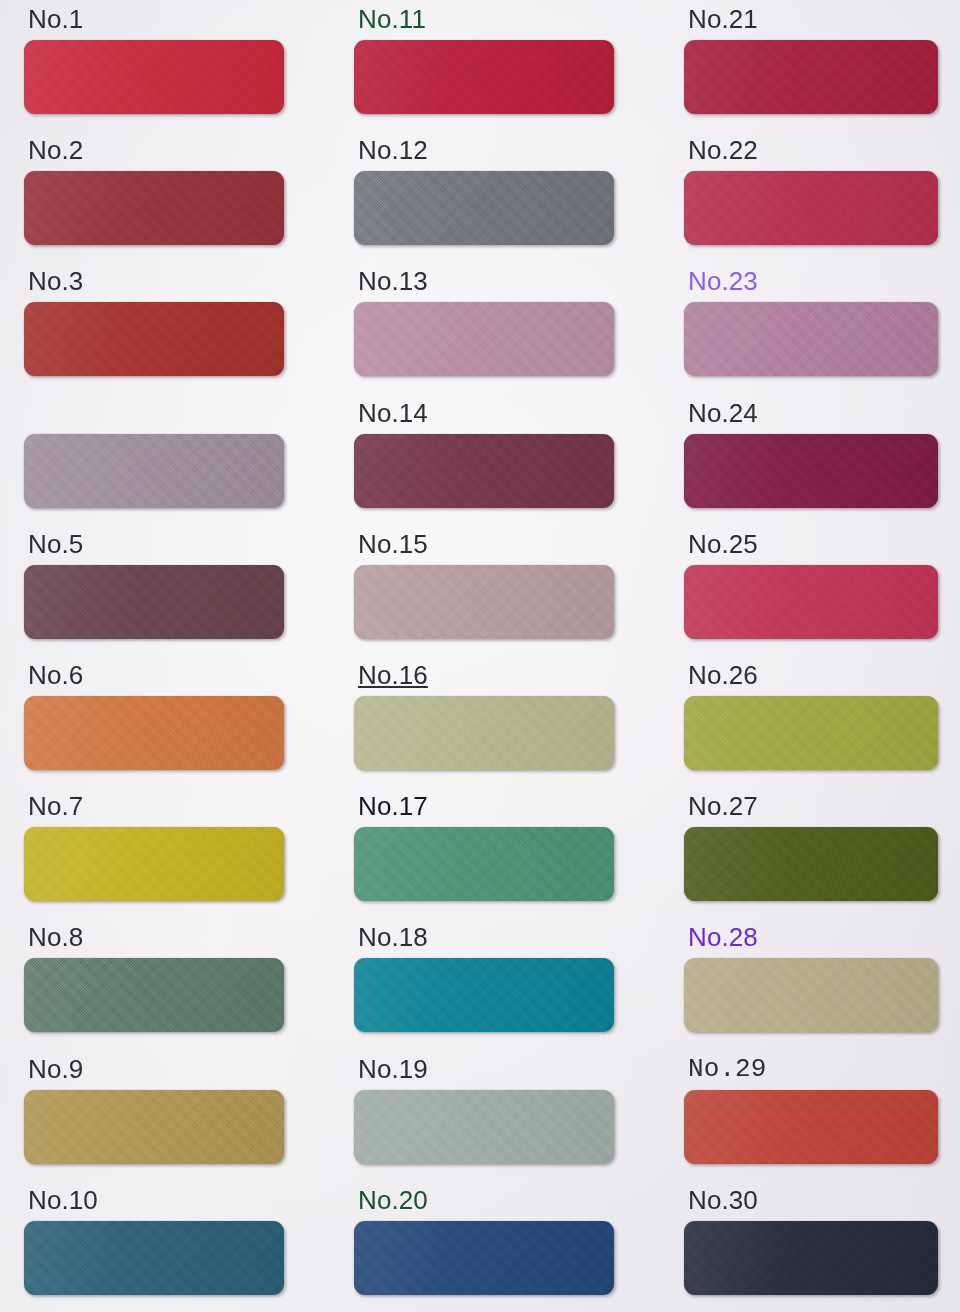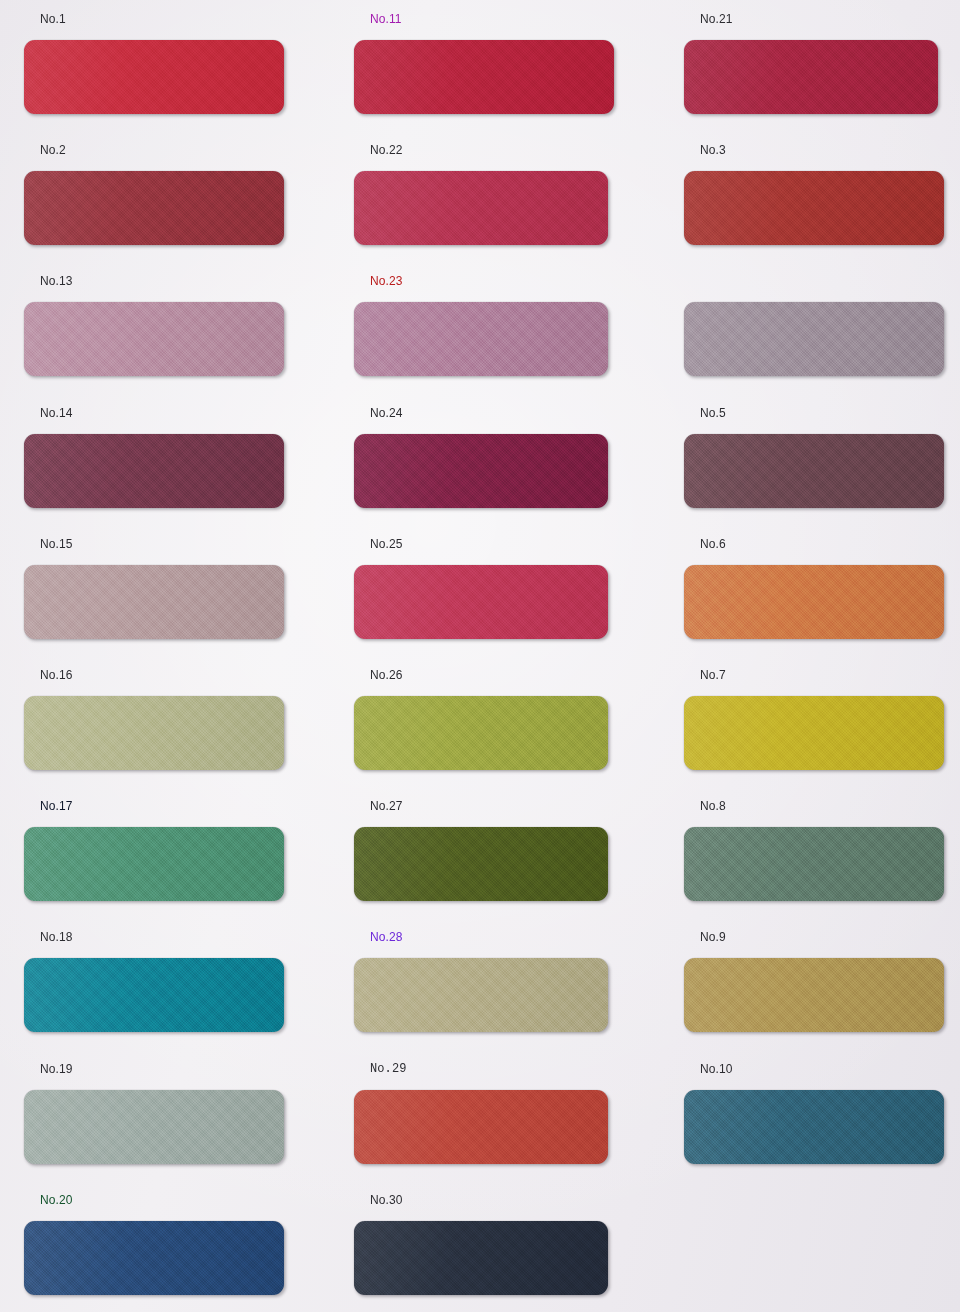--- a/index.html
+++ b/index.html
@@ -36,22 +36,22 @@
   }
   .swatch-cell {
     position: relative;
     padding-left: 24px;
     box-sizing: border-box;
   }
   
   .swatch-label {
     position: absolute;
     top: 8px;
-    left: 40px;
-    font-size: 12px;
+    left: 28px;
+    font-size: 26px;
     line-height: 22px;
     letter-spacing: 0.1px;
     color: #2c2c31;
     white-space: nowrap;
   }
   .swatch-chip {
     position: absolute;
     top: 40px;
     left: 24px;
     width: 260px;
@@ -97,45 +97,49 @@
 <body style="background: rgb(239, 237, 240);">
 
 <div id="paper-bg"></div>
 
 <div id="swatch-grid">
     <div class="swatch-cell">
       <div class="swatch-label" style="color: rgb(44, 44, 49);">No.1</div>
       <div class="swatch-chip" style="background-color: rgb(198, 40, 58);"></div>
     </div>
     <div class="swatch-cell">
-      <div class="swatch-label" style="color: #a21caf;">No.11</div>
+      <div class="swatch-label" style="color: #14532d;">No.11</div>
       <div class="swatch-chip" style="background-color: rgb(181, 30, 56);"></div>
     </div>
     <div class="swatch-cell col3">
       <div class="swatch-label" style="color: rgb(44, 44, 49);">No.21</div>
       <div class="swatch-chip" style="background-color: rgb(163, 31, 60);"></div>
     </div>
     <div class="swatch-cell">
       <div class="swatch-label" style="color: rgb(44, 44, 49);">No.2</div>
       <div class="swatch-chip" style="background-color: rgb(147, 48, 58);"></div>
     </div>
+    <div class="swatch-cell">
+      <div class="swatch-label" style="color: rgb(44, 44, 49);">No.12</div>
+      <div class="swatch-chip" style="background-color: rgb(110, 113, 122);"></div>
+    </div>
     <div class="swatch-cell col3">
       <div class="swatch-label" style="color: rgb(44, 44, 49);">No.22</div>
       <div class="swatch-chip" style="background-color: rgb(179, 46, 76);"></div>
     </div>
     <div class="swatch-cell">
       <div class="swatch-label" style="color: rgb(44, 44, 49);">No.3</div>
       <div class="swatch-chip" style="background-color: rgb(162, 48, 44);"></div>
     </div>
     <div class="swatch-cell">
       <div class="swatch-label" style="color: rgb(44, 44, 49);">No.13</div>
       <div class="swatch-chip" style="background-color: rgb(183, 139, 160);"></div>
     </div>
     <div class="swatch-cell col3">
-      <div class="swatch-label" style="color: #b91c1c; text-align: right;">No.23</div>
+      <div class="swatch-label" style="color: #8b5cf6; text-align: right;">No.23</div>
       <div class="swatch-chip" style="background-color: rgb(174, 124, 153);"></div>
     </div>
     <div class="swatch-cell">
       <div class="swatch-label" style="color: rgb(44, 44, 49); margin-top: 36px;">No.4</div>
       <div class="swatch-chip" style="background-color: rgb(154, 140, 152);"></div>
     </div>
     <div class="swatch-cell">
       <div class="swatch-label" style="color: rgb(44, 44, 49);">No.14</div>
       <div class="swatch-chip" style="background-color: rgb(113, 51, 72);"></div>
     </div>
@@ -153,21 +157,21 @@
     </div>
     <div class="swatch-cell col3">
       <div class="swatch-label" style="color: rgb(44, 44, 49);">No.25</div>
       <div class="swatch-chip" style="background-color: rgb(190, 51, 83);"></div>
     </div>
     <div class="swatch-cell">
       <div class="swatch-label" style="color: rgb(44, 44, 49);">No.6</div>
       <div class="swatch-chip" style="background-color: rgb(206, 116, 64);"></div>
     </div>
     <div class="swatch-cell">
-      <div class="swatch-label" style="color: rgb(44, 44, 49);">No.16</div>
+      <div class="swatch-label" style="color: rgb(44, 44, 49); text-decoration: underline;">No.16</div>
       <div class="swatch-chip" style="background-color: rgb(179, 181, 139);"></div>
     </div>
     <div class="swatch-cell col3">
       <div class="swatch-label" style="color: rgb(44, 44, 49);">No.26</div>
       <div class="swatch-chip" style="background-color: rgb(155, 165, 62);"></div>
     </div>
     <div class="swatch-cell">
       <div class="swatch-label" style="color: rgb(44, 44, 49);">No.7</div>
       <div class="swatch-chip" style="background-color: rgb(194, 176, 35);"></div>
     </div>

